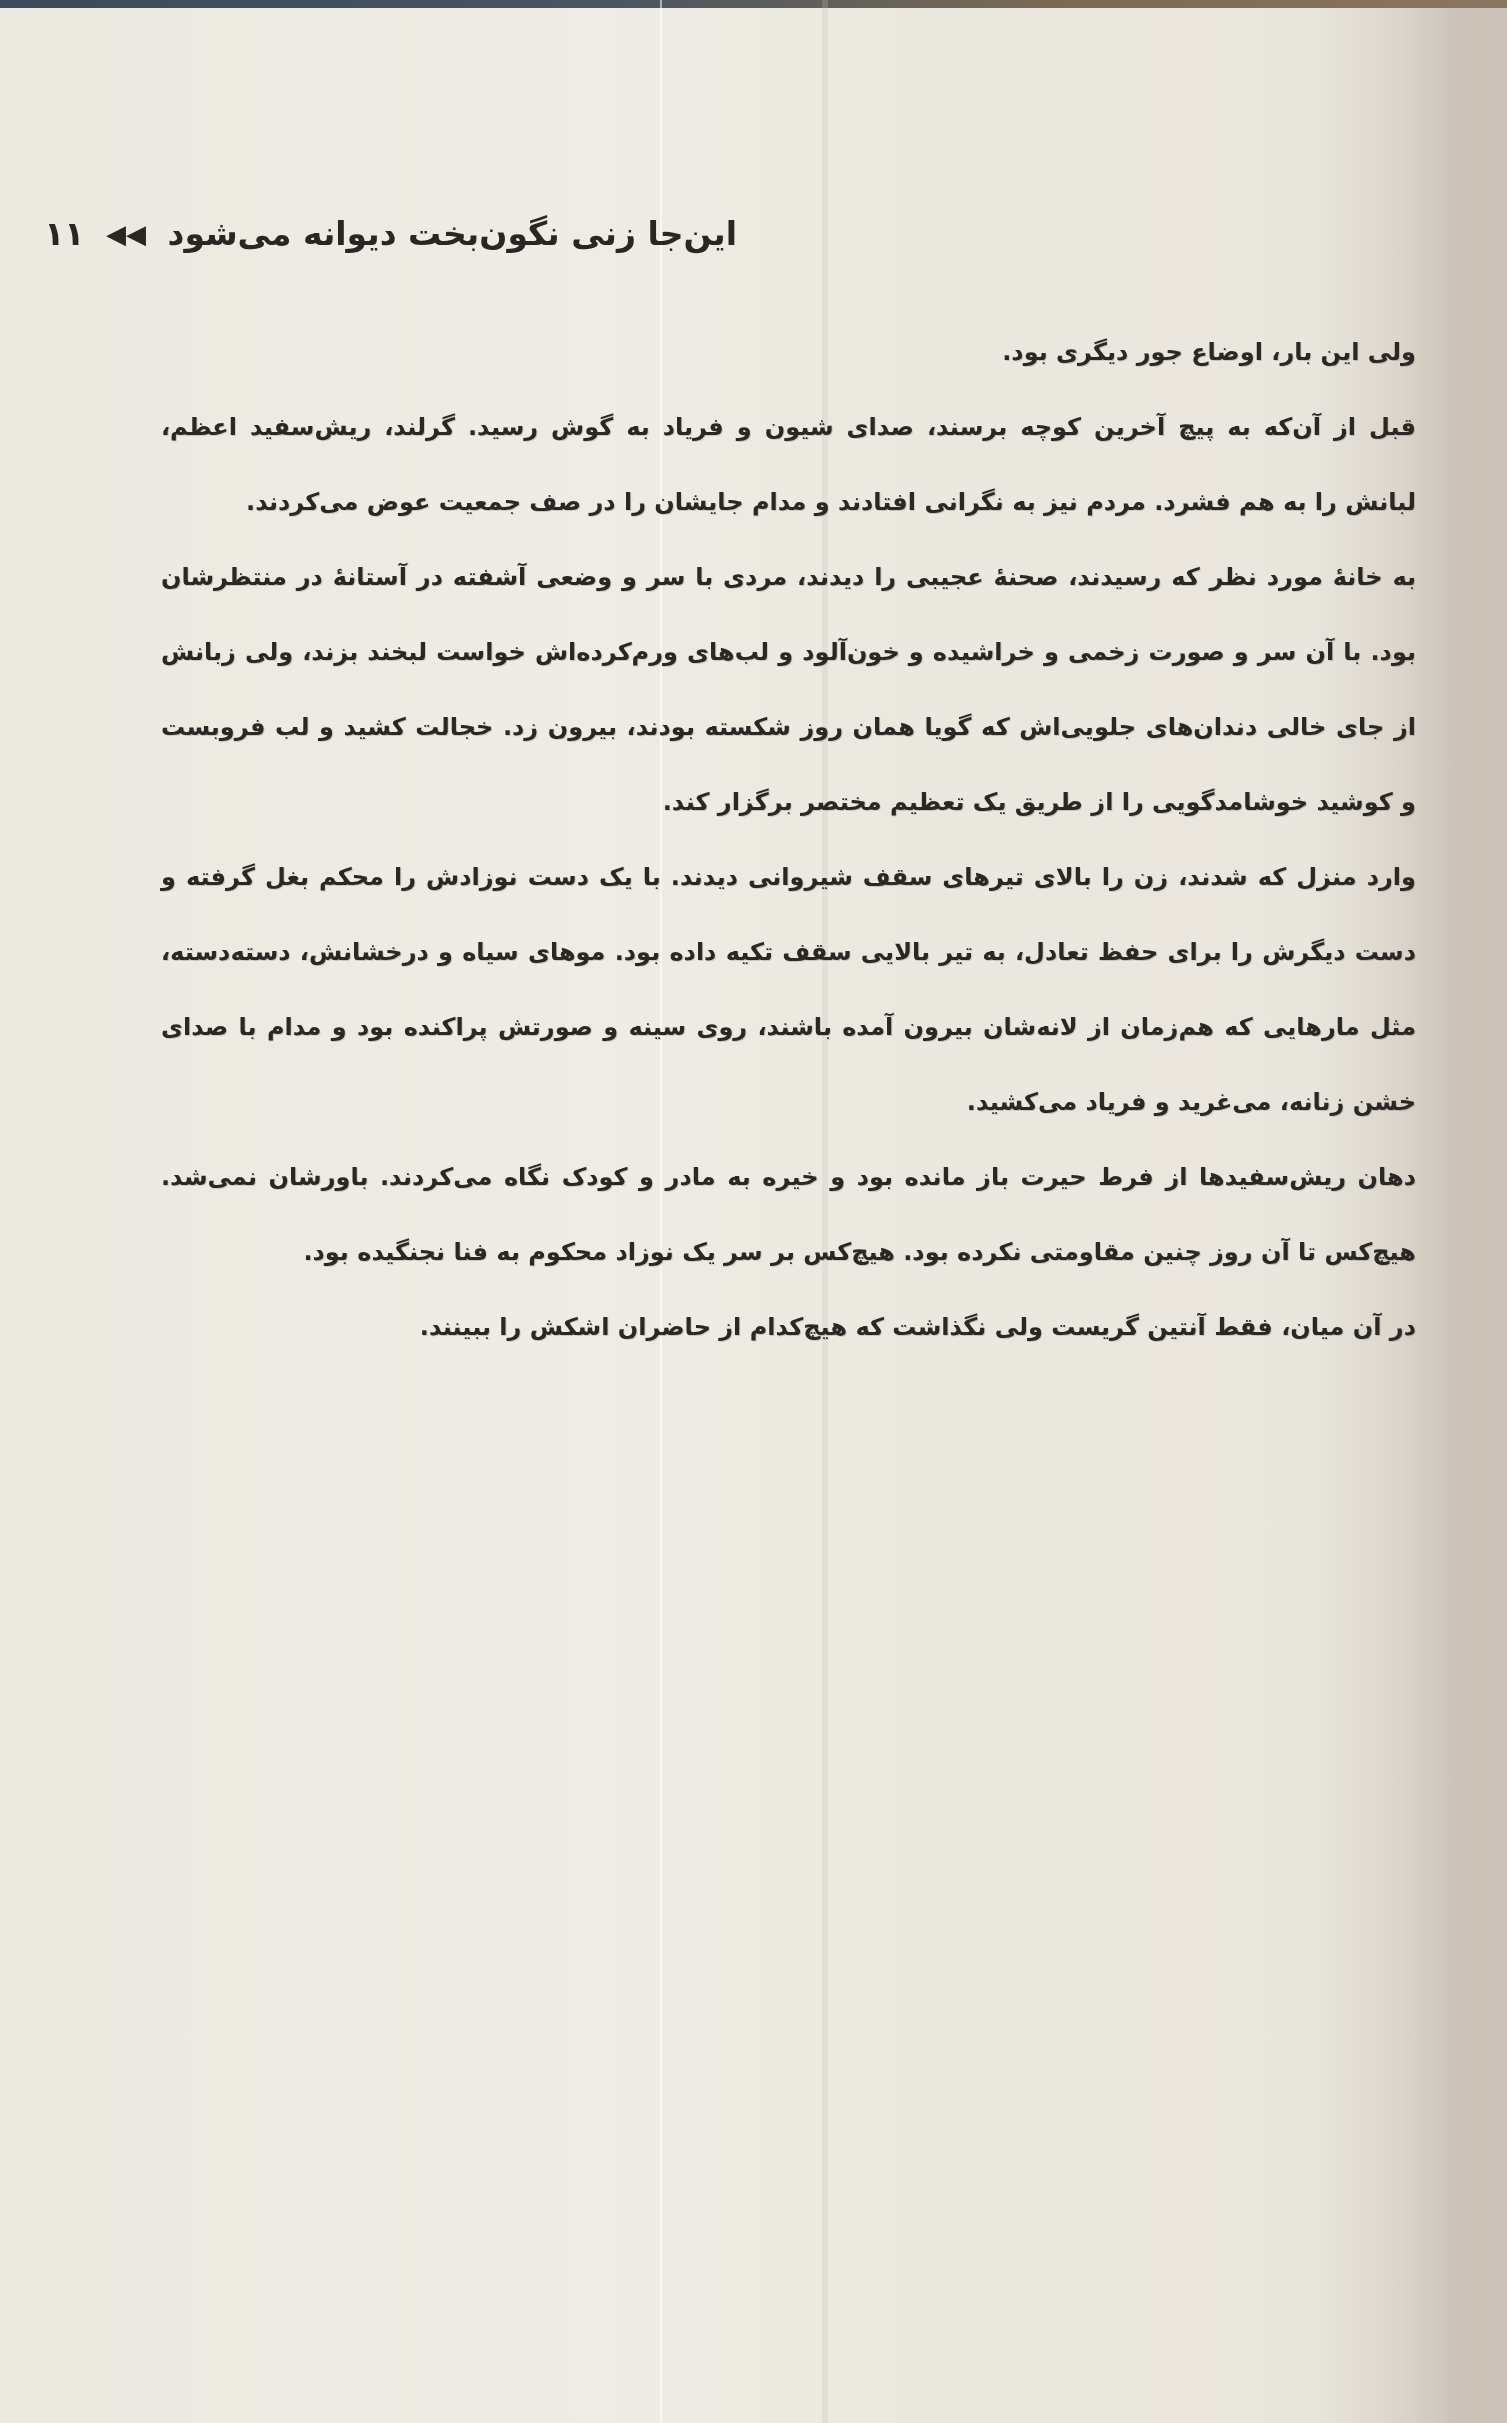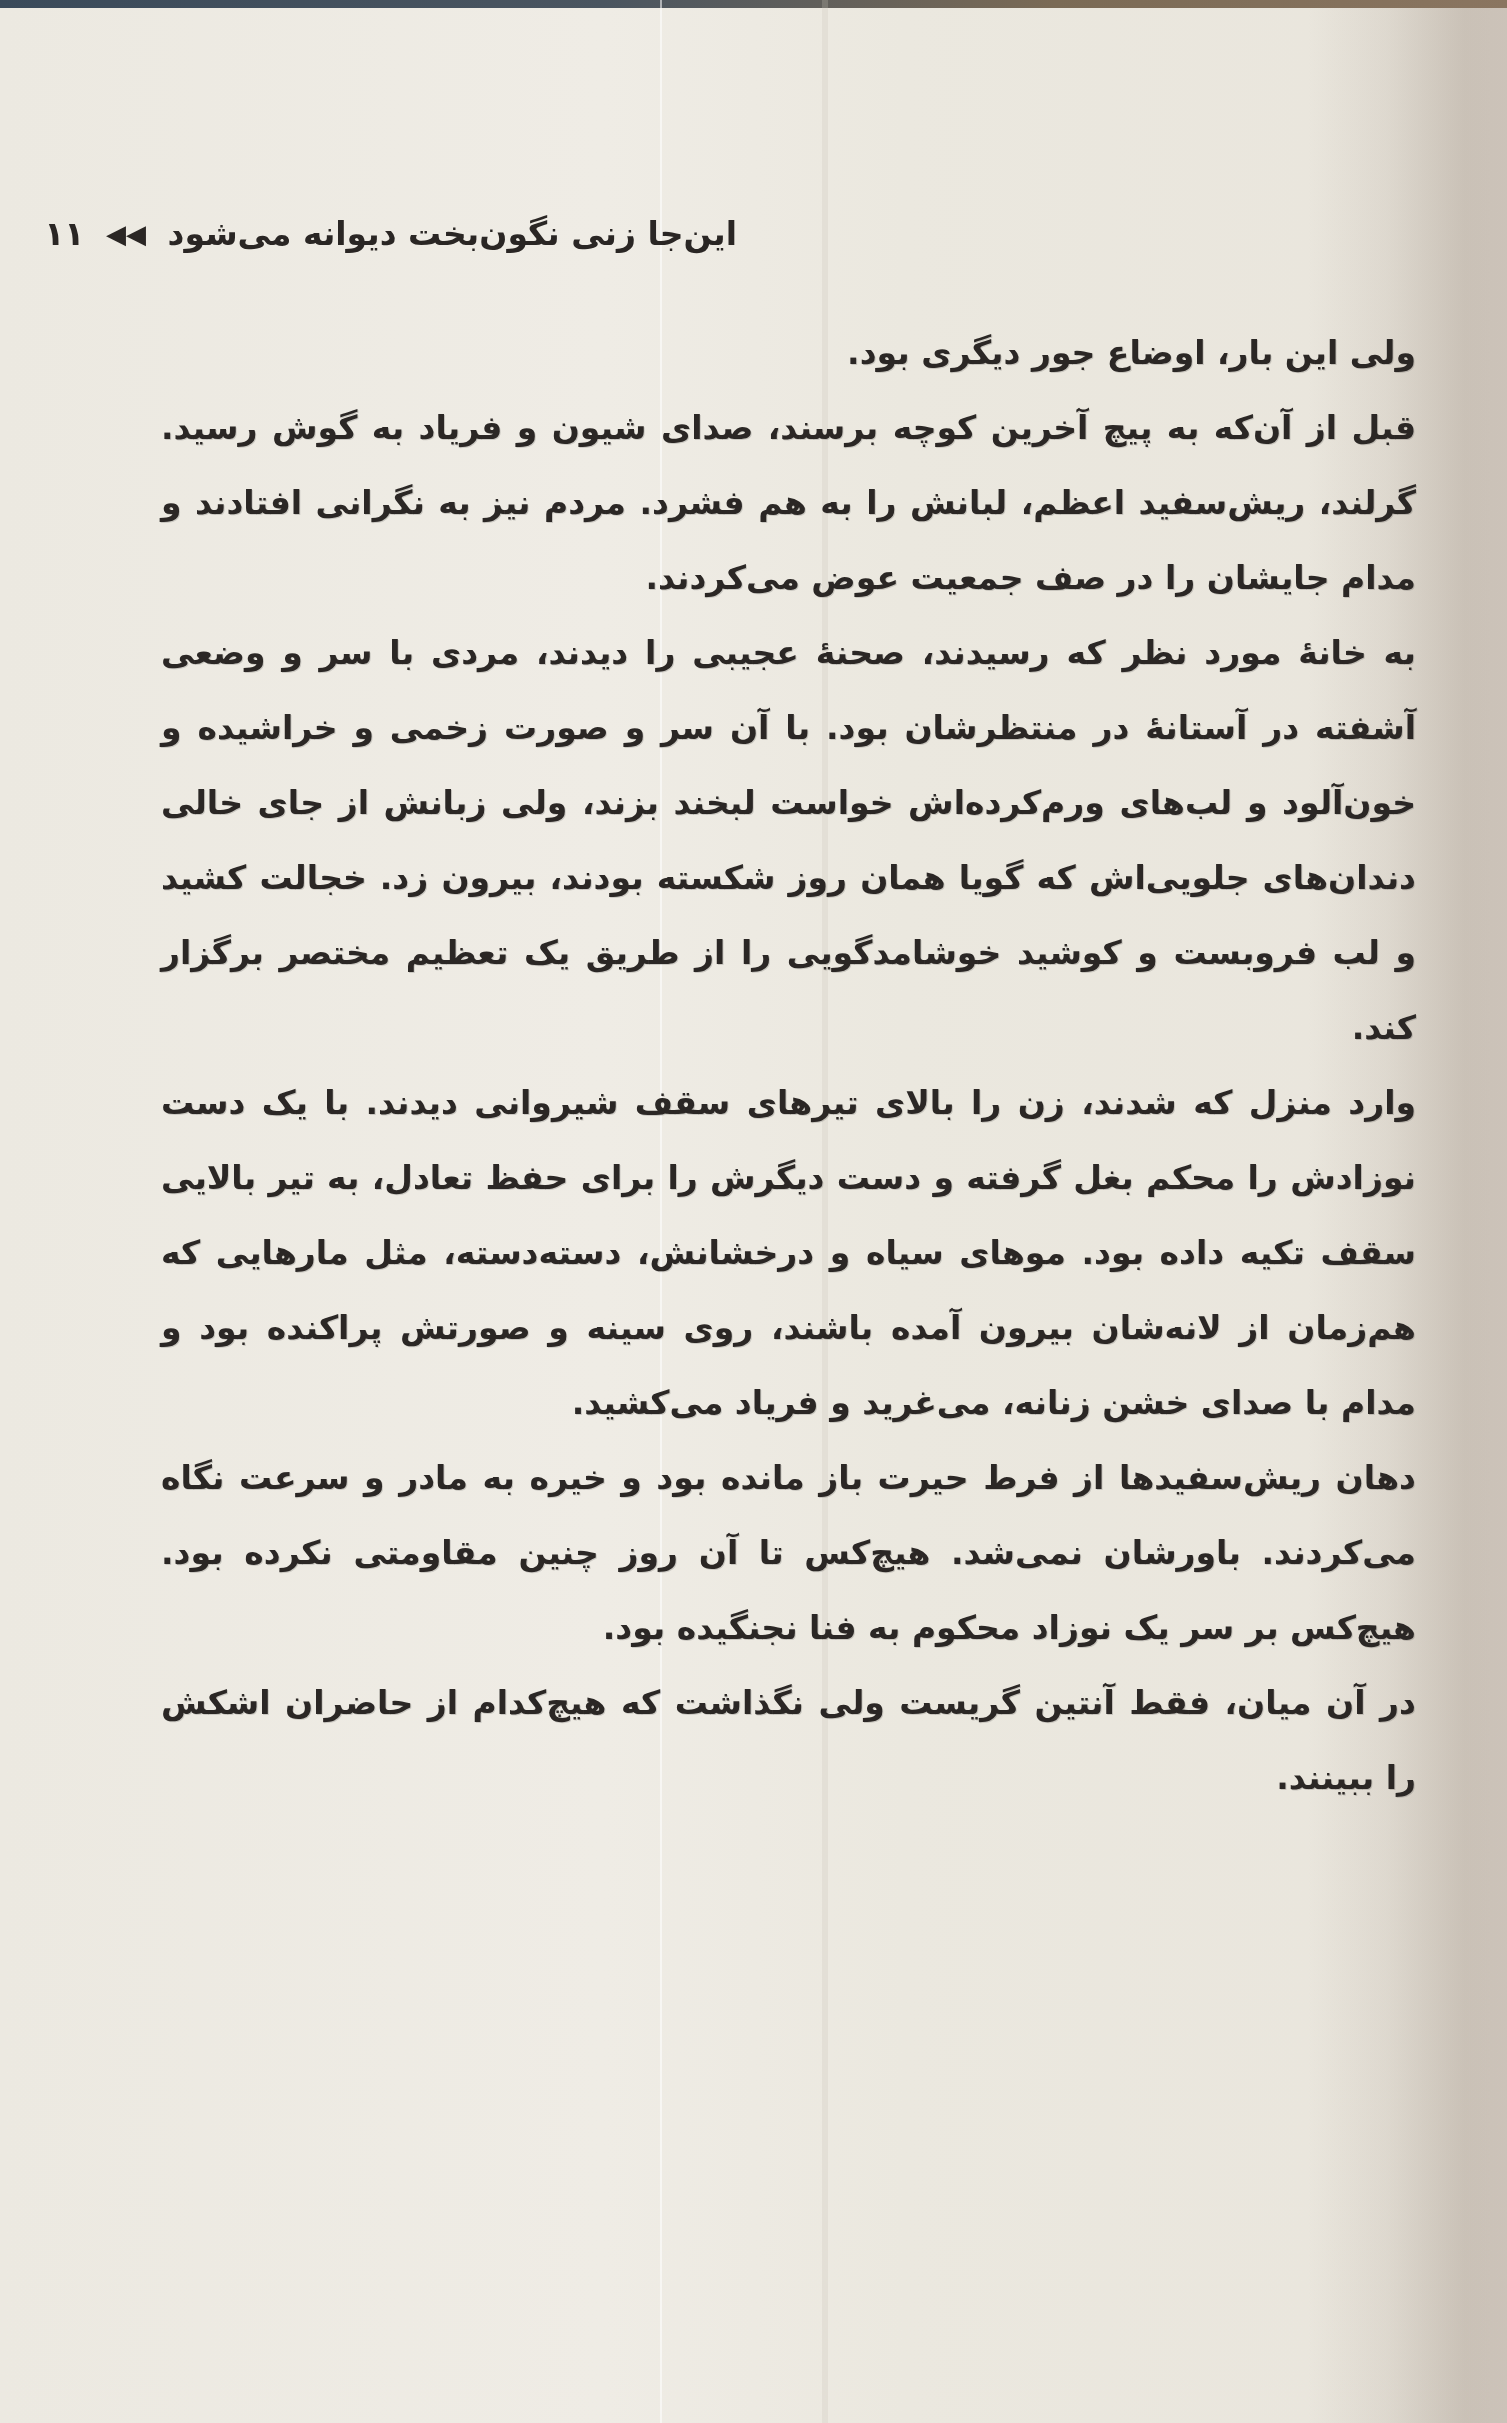--- a/index.html
+++ b/index.html
@@ -29,21 +29,21 @@
       position: absolute; top: 214px; left: 173px; width: 564px;
       direction: rtl; text-align: right;
       font-size: 33px; font-weight: bold; color: #2a2624;
       white-space: nowrap;
     }
     .running-head .arrows { display: inline-block; margin: 0 10px; font-size: 26px; vertical-align: 2px; }
     .running-head .page-num { display: inline-block; text-align: center; }
     .body-text {
       position: absolute; top: 315px; left: 161px; width: 1255px;
       direction: rtl; text-align: justify;
-      font-size: 33px; line-height: 75px; color: #2b2725;
+      font-size: 24px; line-height: 75px; color: #2b2725;
       font-weight: bold;
       text-shadow: 1px 1px 0 rgba(0,0,0,0.15);
     }
     .body-text p { margin: 0; text-indent: 0; }
   </style>
 </head>
 <body>
 
 <div class="page">
   <div class="top-strip"></div>
@@ -54,17 +54,17 @@
     <span>این‌جا زنی نگون‌بخت دیوانه می‌شود</span>
     <span class="arrows">◀◀</span>
     <span class="page-num">۱۱</span>
   </div>
 
   <div class="body-text">
     <p>ولی این بار، اوضاع جور دیگری بود.</p>
     <p>قبل از آن‌که به پیچ آخرین کوچه برسند، صدای شیون و فریاد به گوش رسید. گرلند، ریش‌سفید اعظم، لبانش را به هم فشرد. مردم نیز به نگرانی افتادند و مدام جایشان را در صف جمعیت عوض می‌کردند.</p>
     <p>به خانهٔ مورد نظر که رسیدند، صحنهٔ عجیبی را دیدند، مردی با سر و وضعی آشفته در آستانهٔ در منتظرشان بود. با آن سر و صورت زخمی و خراشیده و خون‌آلود و لب‌های ورم‌کرده‌اش خواست لبخند بزند، ولی زبانش از جای خالی دندان‌های جلویی‌اش که گویا همان روز شکسته بودند، بیرون زد. خجالت کشید و لب فروبست و کوشید خوشامدگویی را از طریق یک تعظیم مختصر برگزار کند.</p>
     <p>وارد منزل که شدند، زن را بالای تیرهای سقف شیروانی دیدند. با یک دست نوزادش را محکم بغل گرفته و دست دیگرش را برای حفظ تعادل، به تیر بالایی سقف تکیه داده بود. موهای سیاه و درخشانش، دسته‌دسته، مثل مارهایی که هم‌زمان از لانه‌شان بیرون آمده باشند، روی سینه و صورتش پراکنده بود و مدام با صدای خشن زنانه، می‌غرید و فریاد می‌کشید.</p>
-    <p>دهان ریش‌سفیدها از فرط حیرت باز مانده بود و خیره به مادر و سرعت نگاه می‌کردند. باورشان نمی‌شد. هیچ‌کس تا آن روز چنین مقاومتی نکرده بود. هیچ‌کس بر سر یک نوزاد محکوم به فنا نجنگیده بود.</p>
+    <p>دهان ریش‌سفیدها از فرط حیرت باز مانده بود و خیره به مادر و کودک نگاه می‌کردند. باورشان نمی‌شد. هیچ‌کس تا آن روز چنین مقاومتی نکرده بود. هیچ‌کس بر سر یک نوزاد محکوم به فنا نجنگیده بود.</p>
     <p>در آن میان، فقط آنتین گریست ولی نگذاشت که هیچ‌کدام از حاضران اشکش را ببینند.</p>
   </div>
 </div>
 
 
 </body></html>

